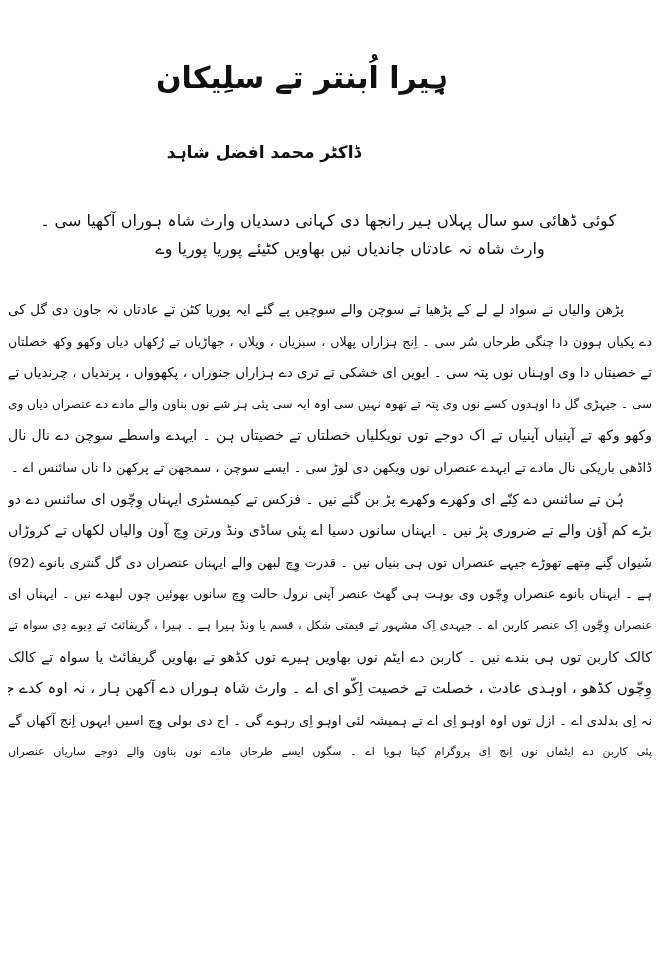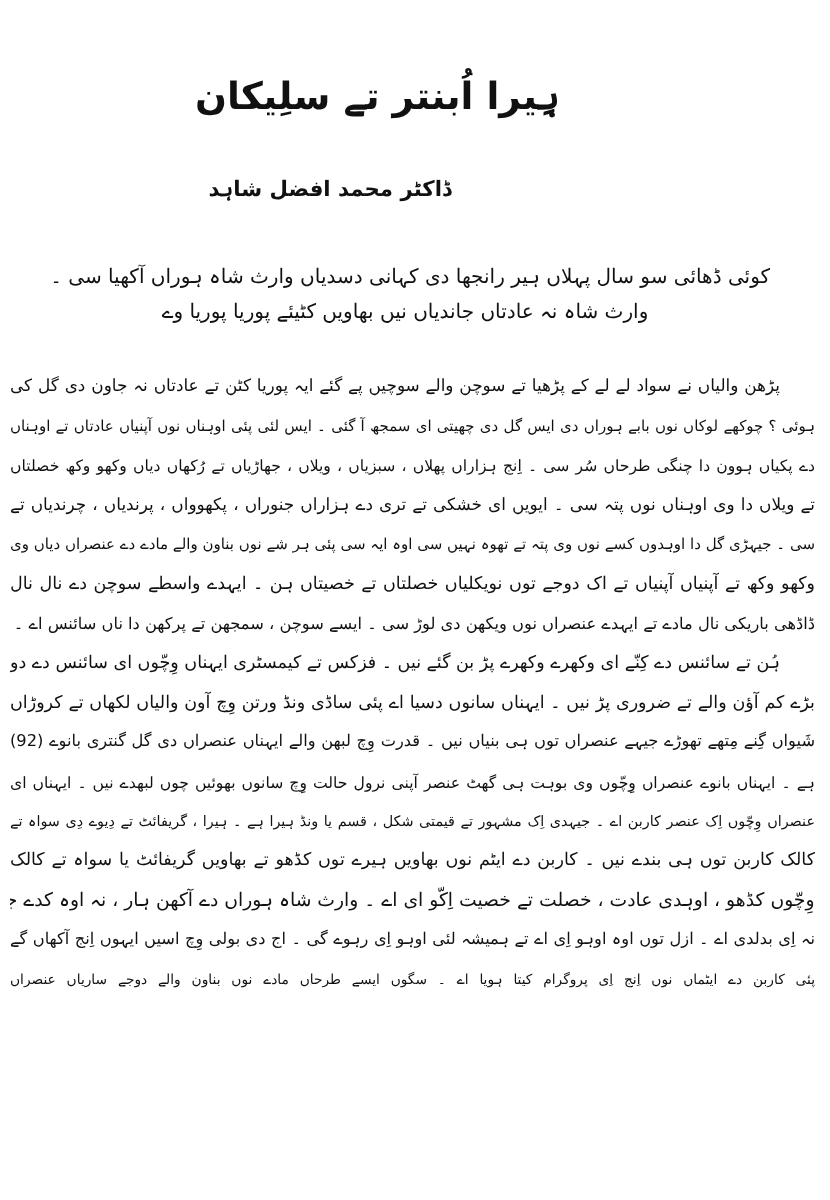--- a/index.html
+++ b/index.html
@@ -50,21 +50,21 @@
       left: 186px;
       width: 430px;
       text-align: right;
       font-size: 16px;
       line-height: 26px;
       white-space: nowrap;
     }
     .verse {
       position: absolute;
       top: 236px;
-      left: 124px;
+      left: 150px;
       width: 400px;
       text-align: center;
       font-family: "DejaVu Sans", sans-serif;
       font-size: 16px;
       line-height: 26px;
       white-space: nowrap;
     }
     .body-lines {
       position: absolute;
       top: 294px;
@@ -92,23 +92,22 @@
 <body>
 
 <div class="page">
   <div class="title">ہِیرا اُبنتر تے سلِیکان</div>
   <div class="author">ڈاکٹر محمد افضل شاہد</div>
   <div class="intro">کوئی ڈھائی سو سال پہلاں ہیر رانجھا دی کہانی دسدیاں وارث شاہ ہوراں آکھیا سی ۔</div>
   <div class="verse">وارث شاہ نہ عادتاں جاندیاں نیں بھاویں کٹیئے پوریا پوریا وے</div>
 
   <div class="body-lines">
     <span class="line indent" style="font-size: 13.5px;">پڑھن والیاں نے سواد لے لے کے پڑھیا تے سوچن والے سوچیں پے گئے ایہ پوریا کٹن تے عادتاں نہ جاون دی گل کی</span>
-    <span class="line" style="font-size: 12px;">ہوئی ؟ چوکھے لوکاں نوں بابے ہوراں دی ایس گل دی چھیتی ای سمجھ آ گئی ۔ ایس لئی پئی اوہناں نوں آپنیاں عادتاں تے اوہناں</span>
     <span class="line" style="font-size: 12.5px;">دے پکیاں ہوون دا چنگی طرحاں سُر سی ۔ اِنج ہزاراں پھلاں ، سبزیاں ، ویلاں ، جھاڑیاں تے رُکھاں دیاں وکھو وکھ خصلتاں</span>
-    <span class="line" style="font-size: 13.5px;">تے ویلاں دا وی اوہناں نوں پتہ سی ۔ ایویں ای خشکی تے تری دے ہزاراں جنوراں ، پکھوواں ، پرندیاں ، چرندیاں تے</span>
+    <span class="line" style="font-size: 13.5px;">تے خصیتاں دا وی اوہناں نوں پتہ سی ۔ ایویں ای خشکی تے تری دے ہزاراں جنوراں ، پکھوواں ، پرندیاں ، چرندیاں تے</span>
     <span class="line" style="font-size: 12px;">سی ۔ جیہڑی گل دا اوہدوں کسے نوں وی پتہ تے تھوہ نہیں سی اوہ ایہ سی پئی ہر شے نوں بناون والے مادے دے عنصراں دیاں وی</span>
     <span class="line" style="font-size: 14px;">وکھو وکھ تے آپنیاں آپنیاں تے اک دوجے توں نویکلیاں خصلتاں تے خصیتاں ہن ۔ ایہدے واسطے سوچن دے نال نال</span>
     <span class="line short" style="font-size: 13px;">ڈاڈھی باریکی نال مادے تے ایہدے عنصراں نوں ویکھن دی لوڑ سی ۔ ایسے سوچن ، سمجھن تے پرکھن دا ناں سائنس اے ۔</span>
     <span class="line indent" style="font-size: 14px;">ہُن تے سائنس دے کِنّے ای وکھرے وکھرے پڑ بن گئے نیں ۔ فزکس تے کیمسٹری ایہناں وِچّوں ای سائنس دے دو</span>
     <span class="line" style="font-size: 14px;">بڑے کم آؤن والے تے ضروری پڑ نیں ۔ ایہناں سانوں دسیا اے پئی ساڈی ونڈ ورتن وِچ آون والیاں لکھاں تے کروڑاں</span>
     <span class="line" style="font-size: 13px;">شَیواں گِنے مِتھے تھوڑے جیہے عنصراں توں ہی بنیاں نیں ۔ قدرت وِچ لبھن والے ایہناں عنصراں دی گل گنتری بانوے (92)</span>
     <span class="line" style="font-size: 12.5px;">ہے ۔ ایہناں بانوے عنصراں وِچّوں وی بوہت ہی گھٹ عنصر آپنی نرول حالت وِچ سانوں بھوئیں چوں لبھدے نیں ۔ ایہناں ای</span>
     <span class="line" style="font-size: 11.5px;">عنصراں وِچّوں اِک عنصر کاربن اے ۔ جیہدی اِک مشہور تے قیمتی شکل ، قسم یا ونڈ ہیرا ہے ۔ ہیرا ، گریفائٹ تے دِیوے دِی سواہ تے</span>
     <span class="line" style="font-size: 14px;">کالک کاربن توں ہی بندے نیں ۔ کاربن دے ایٹم نوں بھاویں ہیرے توں کڈھو تے بھاویں گریفائٹ یا سواہ تے کالک</span>
     <span class="line" style="font-size: 15px;">وِچّوں کڈھو ، اوہدی عادت ، خصلت تے خصیت اِکّو ای اے ۔ وارث شاہ ہوراں دے آکھن ہار ، نہ اوہ کدے جاندی اے تے</span>

